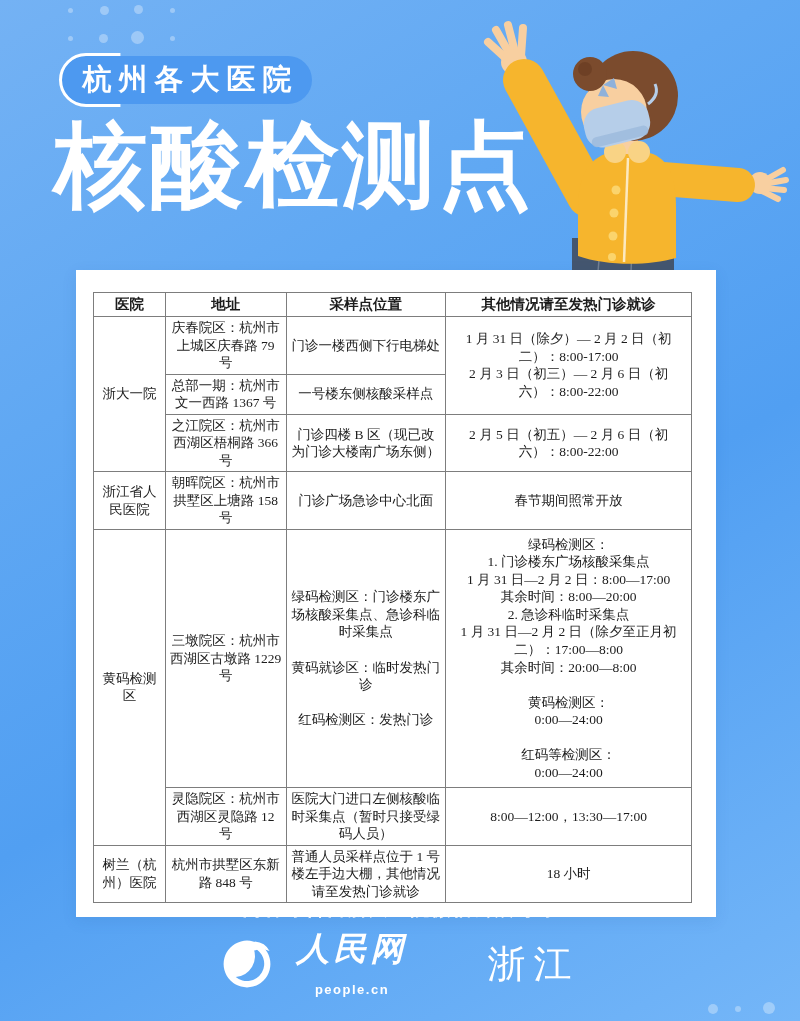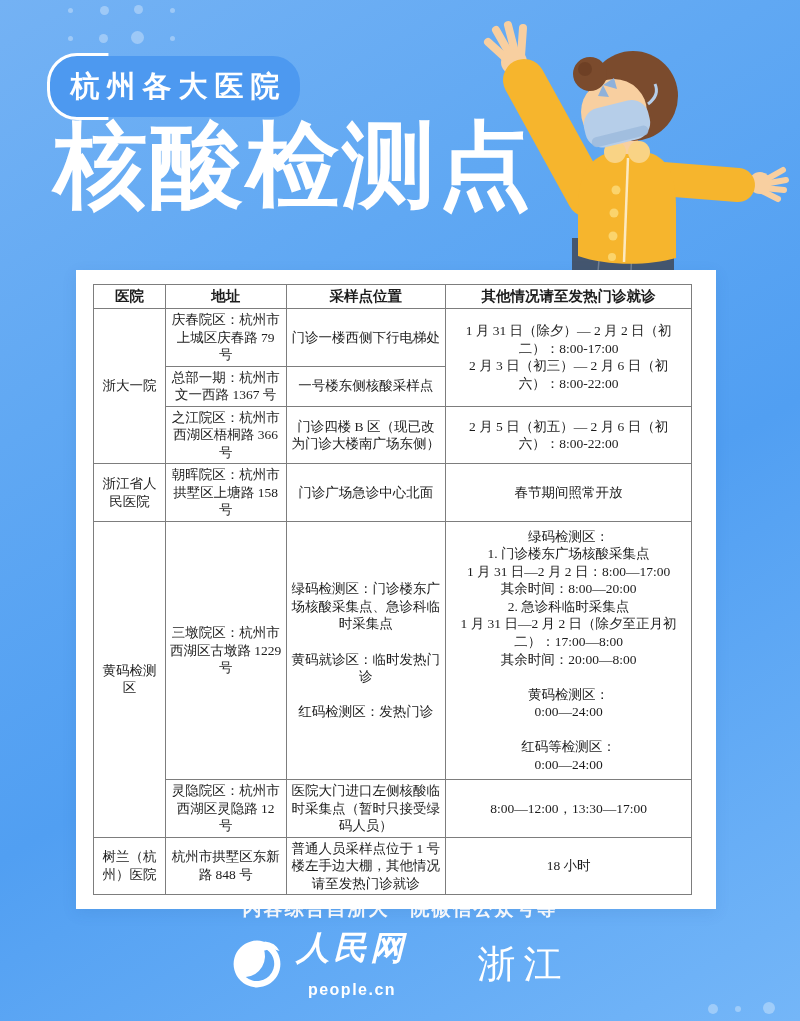--- a/index.html
+++ b/index.html
@@ -6,21 +6,21 @@
   html,body { width:800px; }
   body { font-family:"Liberation Sans","DejaVu Sans",sans-serif; }
   .canvas {
     position:relative; width:800px; height:1021px; overflow:hidden;
     background:linear-gradient(150deg,#74b2f4 0%,#60a8f3 30%,#519ff2 58%,#74b6f8 100%);
   }
   .dot { position:absolute; border-radius:50%; background:#ffffff; opacity:.32; }
 
   
   .badge {
-    position:absolute; left:50px; top:56px; width:250px; height:61px;
+    position:absolute; left:62px; top:56px; width:250px; height:48px;
     background:#4d99f0; border-radius:27px;
     display:flex; align-items:center; justify-content:center;
     color:#ffffff; font-size:29px; font-weight:700; letter-spacing:7px;
     text-indent:7px;
   }
   .badge::before {
     content:""; position:absolute; inset:-3px; border:3px solid #ffffff;
     border-radius:30px; clip-path:inset(-6px 76% -6px -6px); pointer-events:none;
   }
   .big-title {
@@ -29,21 +29,21 @@
     line-height:1.15; white-space:nowrap; z-index:2;
     text-shadow:0 2px 0 rgba(255,255,255,0.0);
   }
 
   
   .person { position:absolute; left:478px; top:0; width:322px; height:274px; z-index:1; }
 
   
   .card {
     position:absolute; left:76px; top:270px; width:640px; z-index:3;
-    background:#ffffff; padding:14px 24px 14px 17px;
+    background:#ffffff; padding:22px 24px 14px 17px;
     box-shadow:0 4px 14px rgba(30,80,150,0.10);
   }
   table.grid {
     width:100%; border-collapse:collapse; table-layout:fixed;
     font-family:"Liberation Serif","DejaVu Serif",serif;
     color:#1c1c1c; font-size:13.5px; line-height:1.3;
   }
   table.grid th, table.grid td {
     border:1px solid #7d7d7d; text-align:center; vertical-align:middle;
     padding:2px 4px; white-space:pre-line; overflow-wrap:break-word;
@@ -59,26 +59,26 @@
   .credit {
     position:absolute; left:0; top:854px; width:800px; text-align:center;
     color:#ffffff; font-size:19px; font-weight:700; letter-spacing:2px;
   }
   .source {
     position:absolute; left:0; top:896px; width:800px; text-align:center;
     color:#ffffff; font-size:19px; font-weight:700; letter-spacing:2px;
   }
   .logo {
     position:absolute; left:0; top:934px; width:800px; height:60px;
-    display:flex; align-items:center; justify-content:center; gap:14px; color:#ffffff;
+    display:flex; align-items:center; justify-content:center; gap:24px; color:#ffffff;
   }
   .logo-mark { width:52px; height:52px; }
   .logo-cn-wrap { display:flex; flex-direction:column; align-items:center; line-height:1; }
   .logo-cn { font-size:33px; font-weight:700; font-style:italic; letter-spacing:4px; }
-  .logo-en { font-size:16px; font-weight:700; letter-spacing:1.5px; margin-top:18px; }
+  .logo-en { font-size:13px; font-weight:700; letter-spacing:1.5px; margin-top:18px; }
   .logo-region { font-size:38px; font-weight:500; letter-spacing:8px; text-indent:8px;margin-left:48px; }
 </style>
 </head>
 <body>
 
 <div class="canvas">
 
   <div class="dot" style="left:68px;top:8px;width:5px;height:5px;"></div>
   <div class="dot" style="left:100px;top:6px;width:9px;height:9px;"></div>
   <div class="dot" style="left:134px;top:5px;width:9px;height:9px;"></div>

